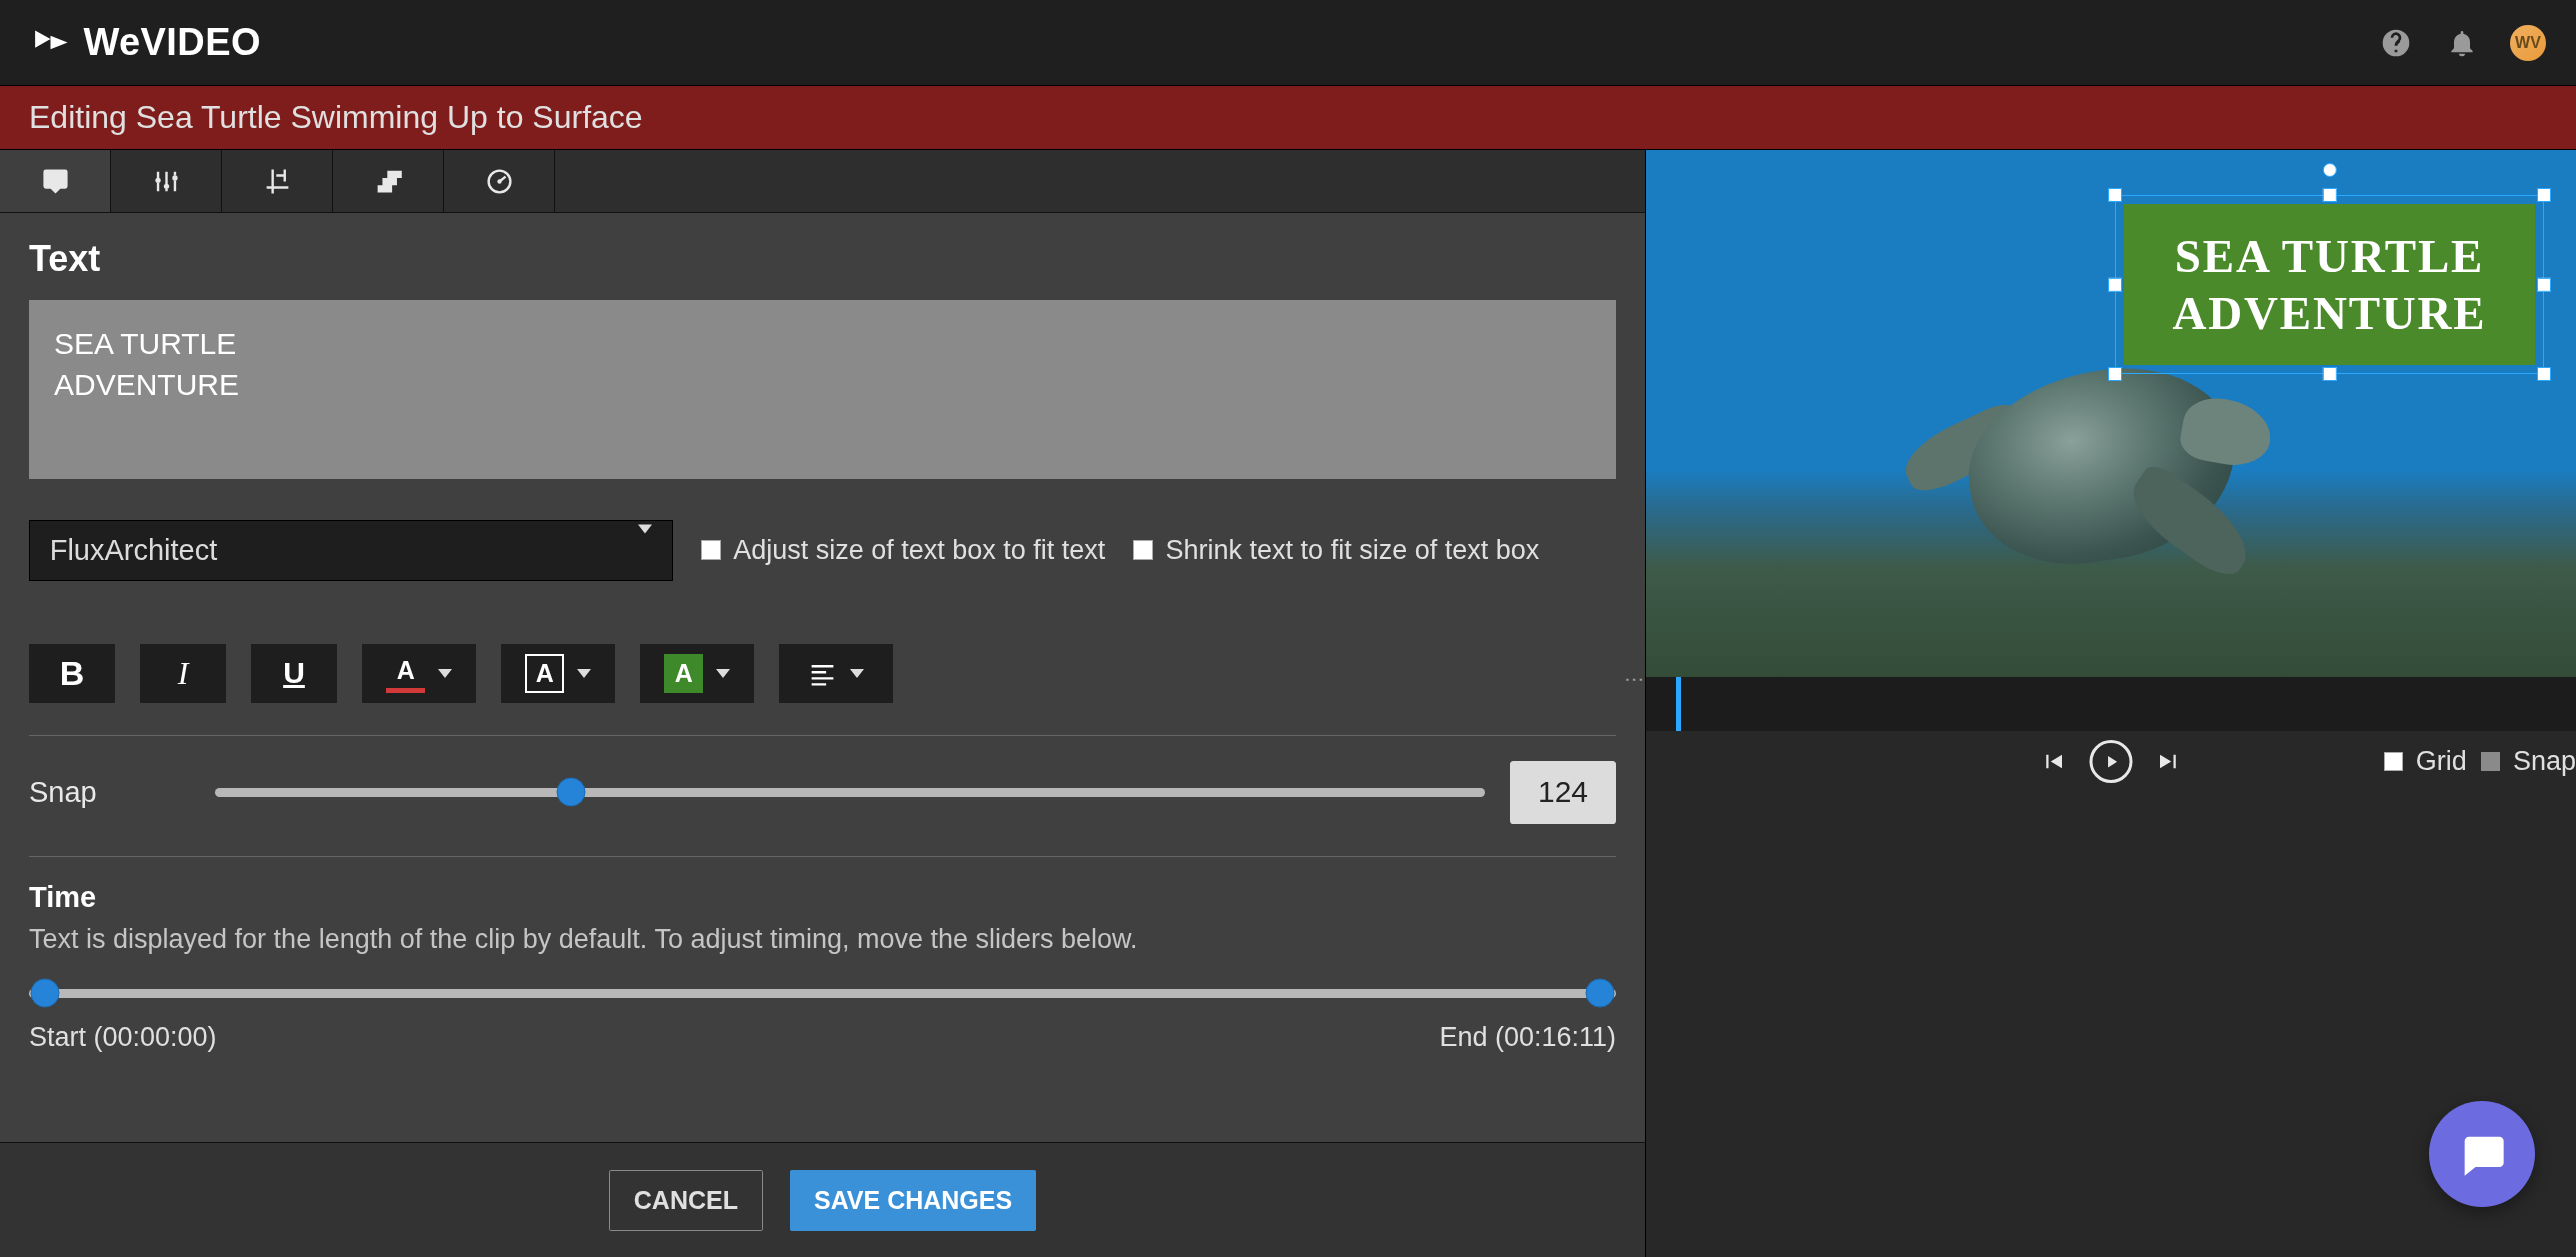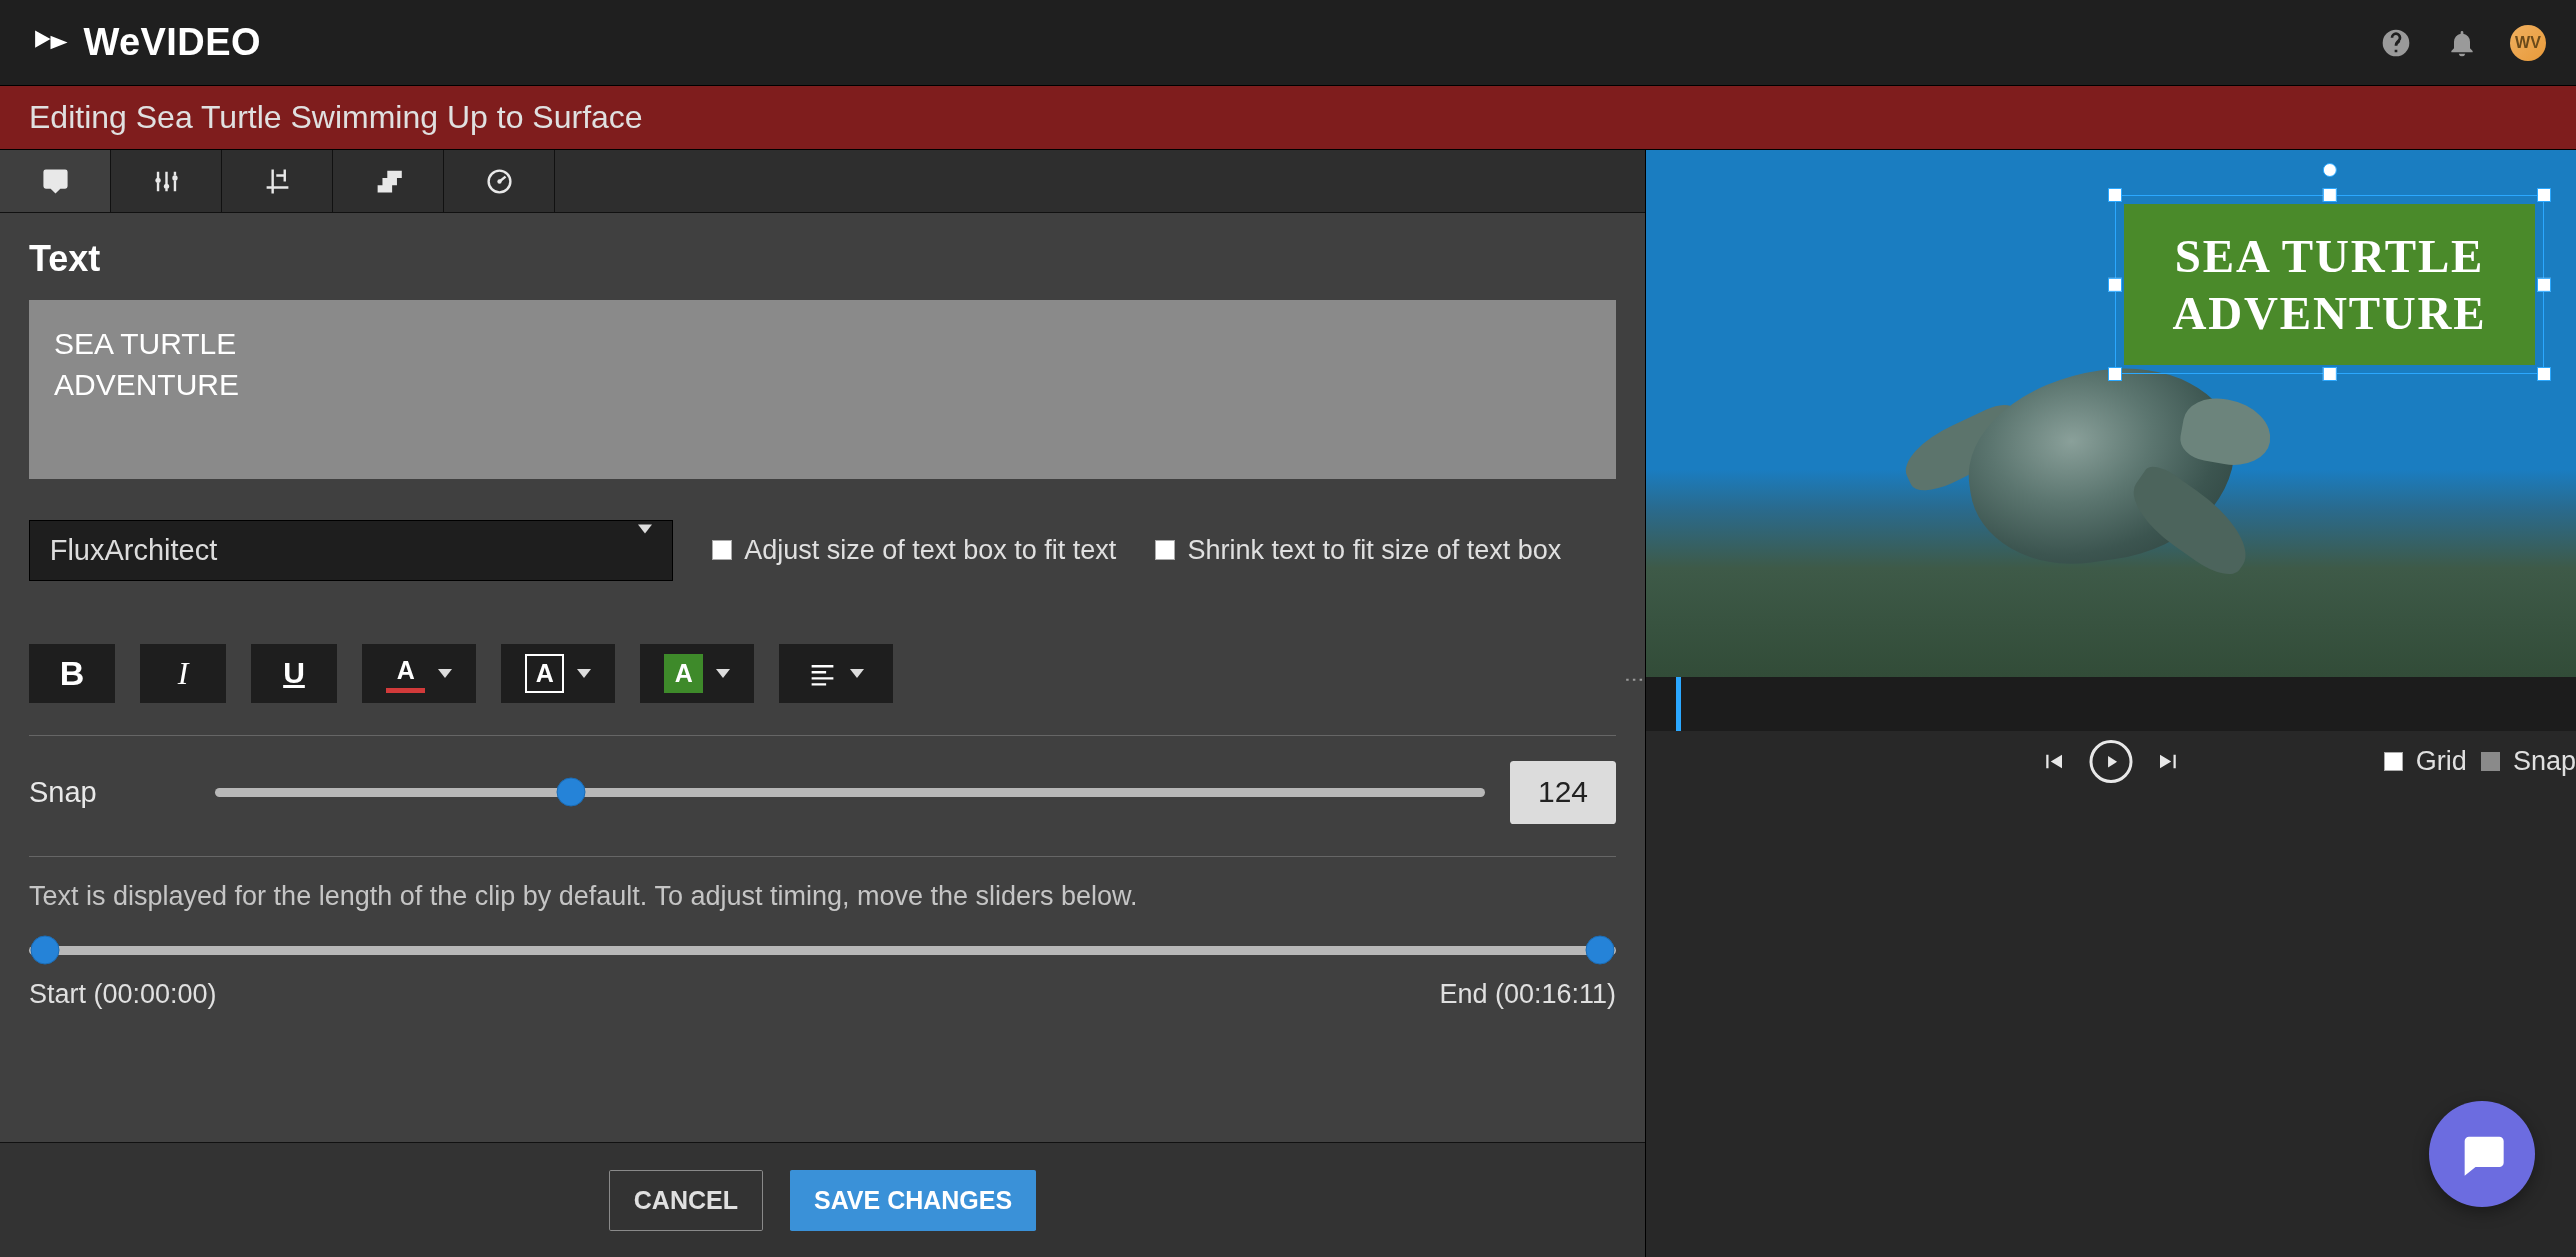--- a/index.html
+++ b/index.html
@@ -31,21 +31,21 @@
 
 
 .editor-outer { flex:1; display:flex; min-height:0; background:#404040; position:relative; }
 .editor-scroll { flex:1; overflow-y:auto; padding:25px 29px 36px 29px; }
 .editor-scroll::-webkit-scrollbar { width:14.3px; }
 .editor-scroll::-webkit-scrollbar-track { background:#2e2e2e; }
 .editor-scroll::-webkit-scrollbar-thumb { background:#666; border-radius:3.6px; }
 .panel-title { font-size:36px; font-weight:600; color:#fff; margin-bottom:19.7px; }
 .text-input { width:100%; height:179px; background:#8a8a8a; color:#fff; border:none; font-size:30px; line-height:41px; padding:23px 25px; resize:none; font-family:inherit; }
 
-.font-row { display:flex; align-items:center; gap:39px; margin-top:38px; }
+.font-row { display:flex; align-items:center; gap:28px; margin-top:38px; }
 .font-select { width:644px; height:61px; background:#1e1e1e; border:0.9px solid #000; display:flex; align-items:center; padding:0 19.7px; font-size:29px; color:#dcdcdc; cursor:pointer; position:relative; }
 .font-select .caret { position:absolute; right:19.7px; top:50%; transform:translateY(-50%); }
 .checkbox-row { display:flex; align-items:center; gap:12.5px; cursor:pointer; }
 .checkbox { width:19.7px; height:19.7px; border:1.8px solid #aaa; background:#fff; display:inline-block; flex-shrink:0; }
 .checkbox-label { font-size:27px; color:#e0e0e0; }
 
 .format-bar { display:flex; gap:25px; margin-top:63px; }
 .fmt-btn { height:59px; min-width:86px; background:#1e1e1e; display:flex; align-items:center; justify-content:center; cursor:pointer; color:#fff; border:none; position:relative; }
 .fmt-btn.bold { font-size:34px; font-weight:800; }
 .fmt-btn.italic { font-size:32px; font-style:italic; font-family:Georgia,serif; }
@@ -226,20 +226,21 @@
           <div class="row-label">Snap</div>
           <div class="slider-wrap">
             <div class="slider-track"></div>
             <div class="slider-thumb" id="size-thumb" style="left: 28%;"></div>
           </div>
           <input class="size-input" value="124" style="">
         </div>
 
         <div class="hr"></div>
 
+        <div class="time-section-label">Time</div>
         <div class="time-help">Text is displayed for the length of the clip by default. To adjust timing, move the sliders below.</div>
         <div class="time-slider-wrap">
           <div class="slider-track"></div>
           <div class="slider-thumb" id="time-start-thumb" style="left: 1%;"></div>
           <div class="slider-thumb" id="time-end-thumb" style="left: 99%;"></div>
         </div>
         <div class="time-labels">
           <span>Start (00:00:00)</span>
           <span>End (00:16:11)</span>
         </div>

